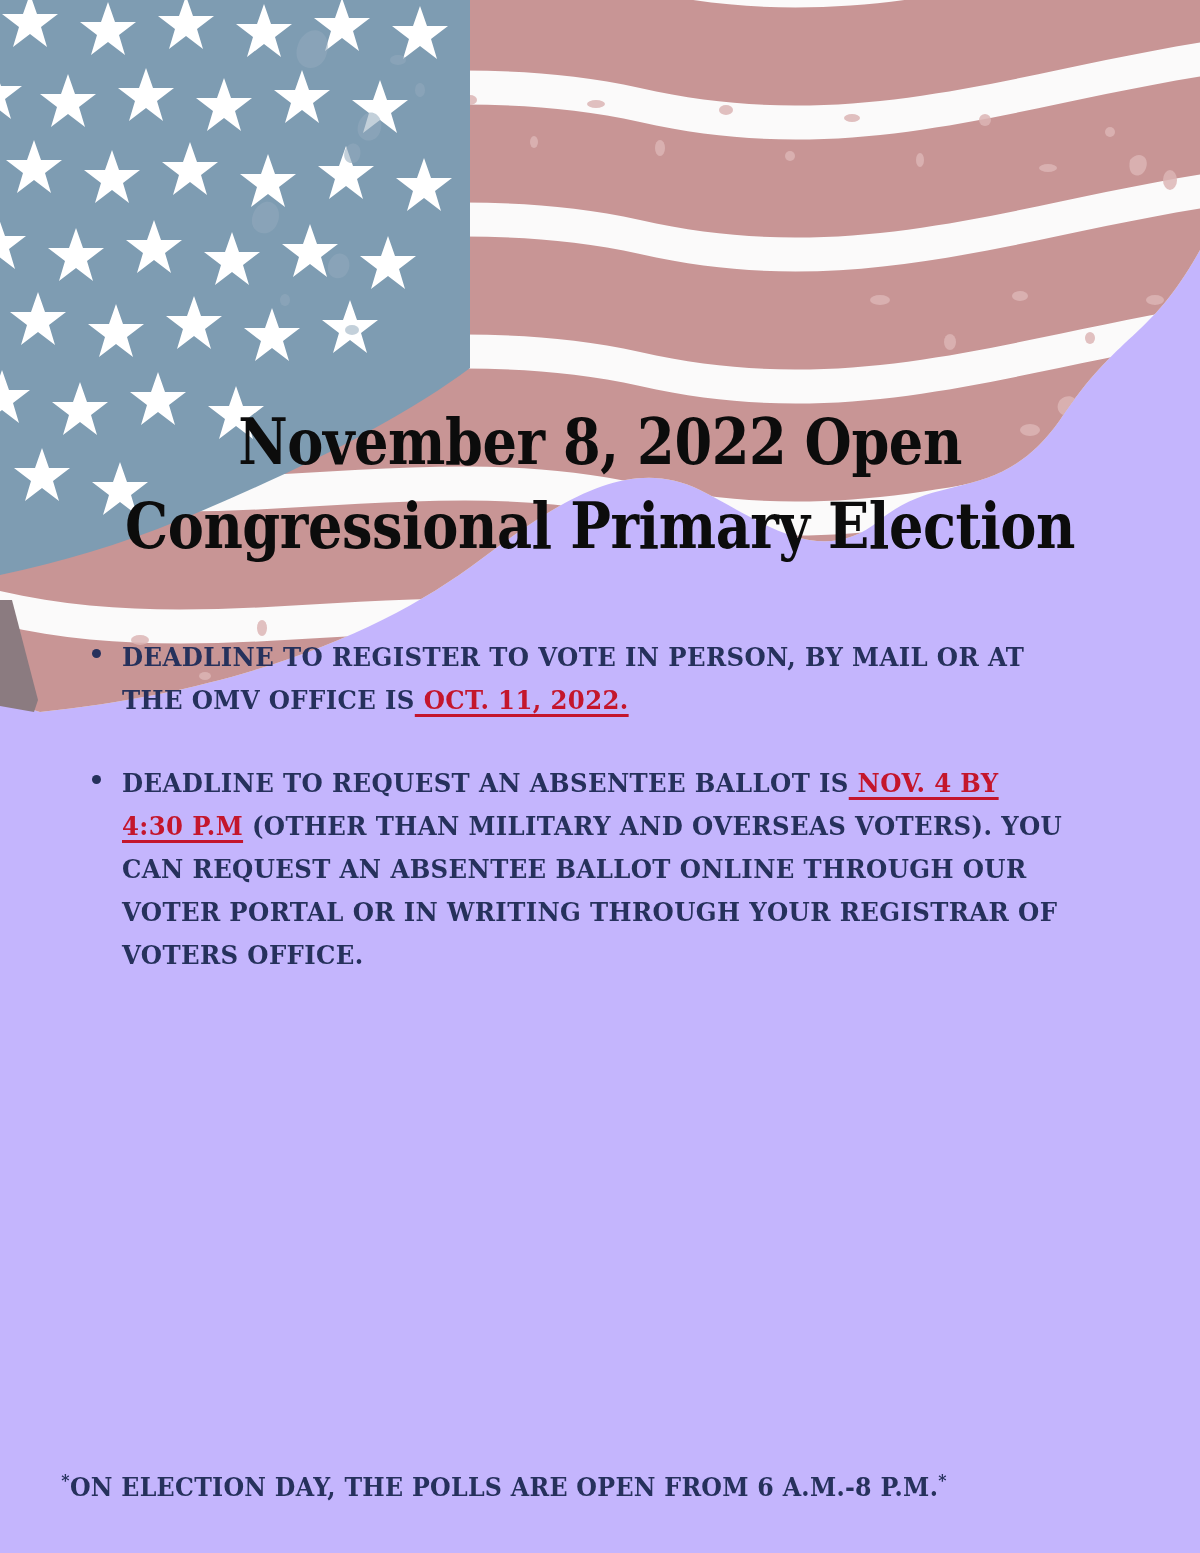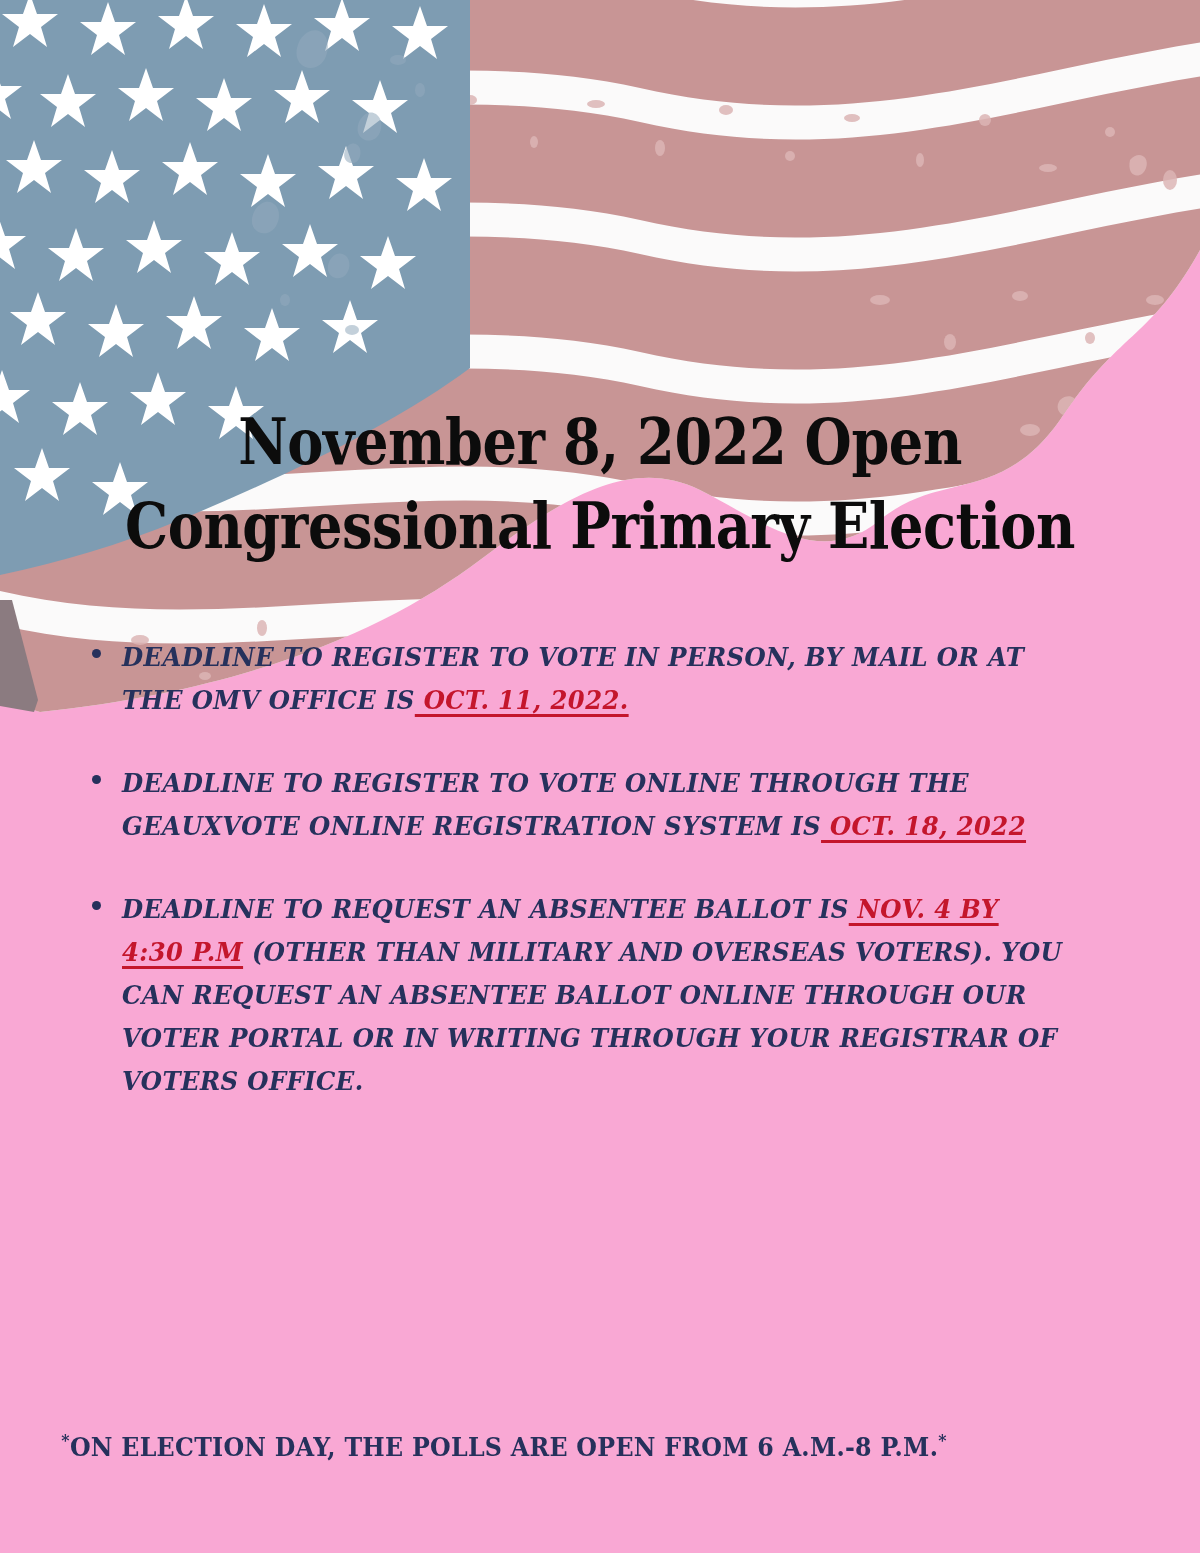--- a/index.html
+++ b/index.html
@@ -4,21 +4,21 @@
 <style>
   html, body {
     margin: 0;
     padding: 0;
     background: #ffffff;
   }
   #poster {
     position: relative;
     width: 1200px;
     height: 1553px;
-    background: #f9a8d4;
+    background: #c4b5fd;
     overflow: hidden;
     font-family: "Liberation Serif", "DejaVu Serif", serif;
   }
 
   
   #flag-art {
     position: absolute;
     left: 0;
     top: 0;
     width: 1200px;
@@ -54,21 +54,20 @@
     left: 0;
     top: 636px;
     width: 1200px;
     z-index: 5;
   }
   .bullet-item {
     position: relative;
     margin: 0 88px 0 92px;
     padding-left: 30px;
     margin-bottom: 40px;
-    font-style: italic;
   }
   .bullet-dot {
     position: absolute;
     left: 0;
     top: 13px;
     width: 9px;
     height: 9px;
     border-radius: 50%;
     background: #26315c;
   }
@@ -87,21 +86,21 @@
     color: #c4162c;
     text-decoration: underline;
     text-decoration-thickness: 2.5px;
     text-underline-offset: 5px;
   }
 
   
   #footer-note {
     position: absolute;
     left: 0;
-    top: 1420px;
+    top: 1460px;
     width: 1008px;
     text-align: center;
     z-index: 5;
     font-family: "DejaVu Serif", "Liberation Serif", serif;
     font-weight: 700;
     font-size: 25.5px;
     line-height: 40px;
     letter-spacing: 0.3px;
     color: #26315c;
     text-transform: uppercase;
@@ -281,24 +280,20 @@
     <div class="title-line">Congressional Primary Election</div>
   </div>
 
   <div id="bullets">
       <div class="bullet-item">
         <span class="bullet-dot"></span>
         <div class="bullet-text"><span>Deadline to register to vote in person, by mail or at the OMV office is</span><span class="hl"> Oct. 11, 2022.</span></div>
       </div>
       <div class="bullet-item">
         <span class="bullet-dot"></span>
-        <div class="bullet-text"><span>Deadline to register to vote online through the GeauxVote online registration system is</span><span class="hl"> Oct. 18, 2022</span></div>
-      </div>
-      <div class="bullet-item">
-        <span class="bullet-dot"></span>
         <div class="bullet-text"><span>Deadline to request an absentee ballot is</span><span class="hl"> Nov. 4 by 4:30 p.m</span><span> (other than military and overseas voters). You can request an absentee ballot online through our voter portal or in writing through your Registrar of Voters office.</span></div>
       </div>
     </div>
 
   <div id="footer-note">
     <span class="inner">
       <span class="ast">*</span><span>ON ELECTION DAY, THE POLLS ARE OPEN FROM 6 A.M.-8 P.M.</span><span class="ast">*</span>
     </span>
   </div>
 

